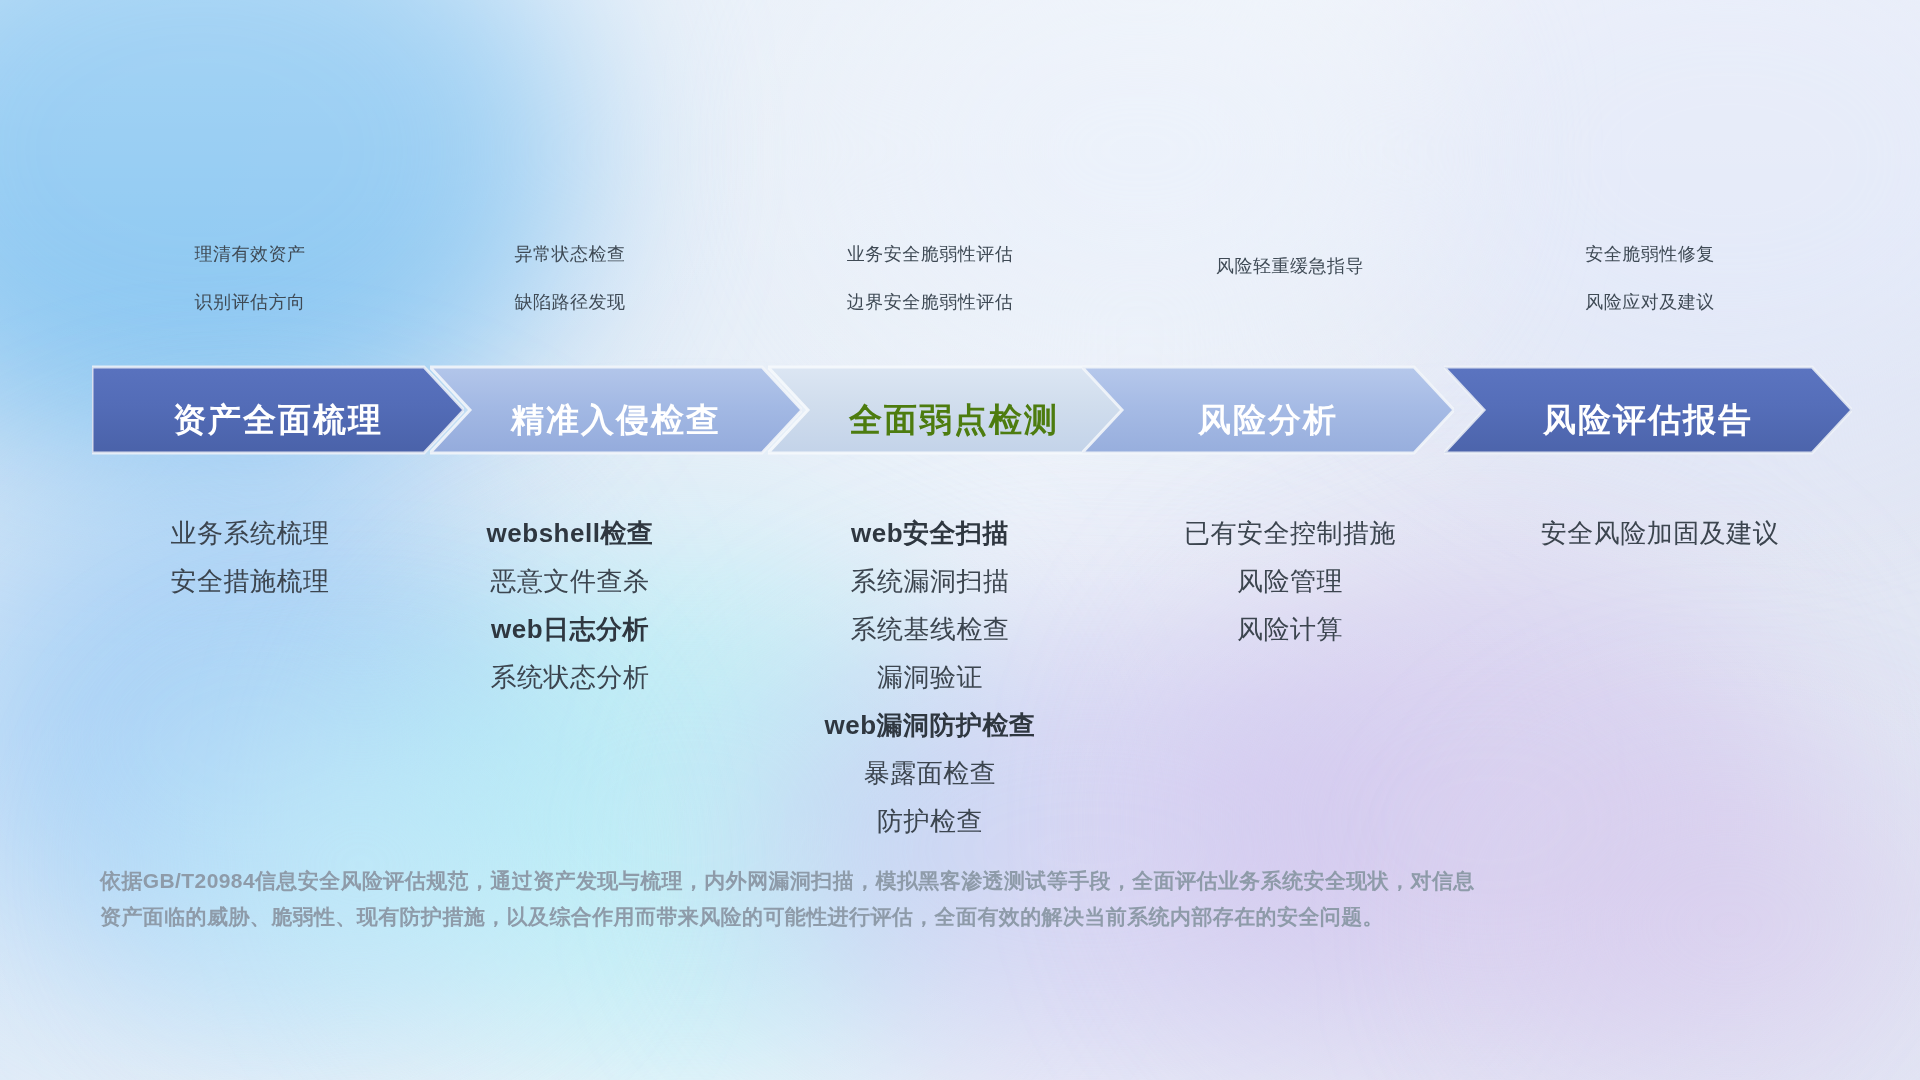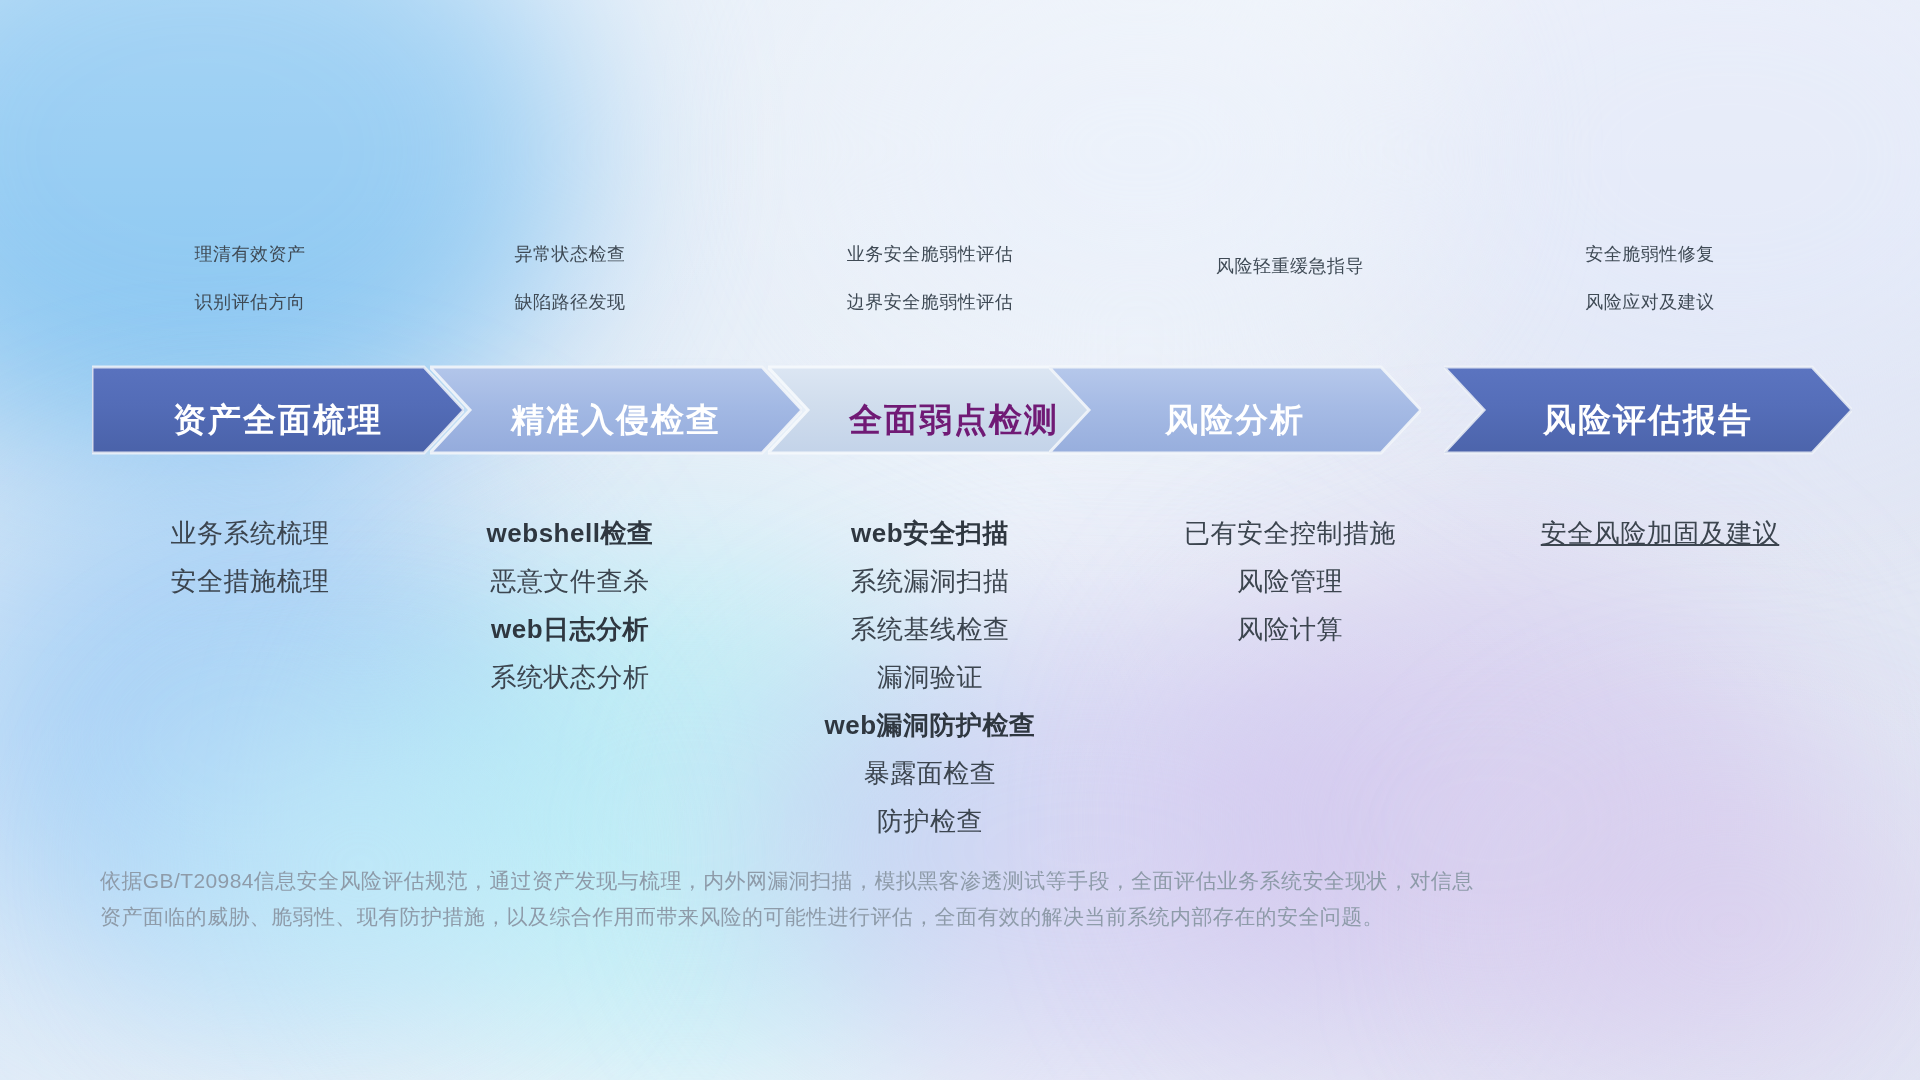--- a/index.html
+++ b/index.html
@@ -44,21 +44,21 @@
     position:absolute;top:0;height:90px;display:flex;align-items:center;justify-content:center;
     box-sizing:border-box;
   }
   .chev .lbl{
     position:relative;z-index:3;font-size:33px;font-weight:700;letter-spacing:2px;white-space:nowrap;margin-top:21px;
   }
   .chev svg{position:absolute;left:0;top:0;width:100%;height:100%;z-index:1;}
 
   
   #footer{position:absolute;left:100px;top:863px;width:1480px;
-    color:#8e9ba9;font-size:21px;line-height:36px;letter-spacing:.4px;}
+    color:#8e9ba9;font-size:21px;line-height:36px;letter-spacing:.4px;font-weight:bold;}
   #footer .line{display:block;}
 </style>
 </head>
 <body>
 
 <div id="bg">
   <div class="layer base"></div>
   <div class="blob b1"></div>
   <div class="blob b6"></div>
   <div class="blob b7"></div>
@@ -134,24 +134,24 @@
         <defs>
           <linearGradient id="gLight1" x1="0" y1="0" x2="0" y2="1">
             <stop offset="0%" stop-color="#dce6f3"></stop>
               <stop offset="45%" stop-color="#d0dded"></stop>
               <stop offset="100%" stop-color="#c3d3e9"></stop>
           </linearGradient>
         </defs>
         <path d="M0,2 L332,2 L372,45 L332,88 L0,88 L40,45 Z" fill="url(#gLight1)"></path>
         <path d="M0,2 L332,2 L372,45 L332,88 L0,88 L40,45 Z" fill="none" stroke="#f5f8fc" stroke-width="3" opacity=".9"></path>
       </svg>
-      <span class="lbl" style="color:#701a75;">全面弱点检测</span>
-    </div>
-
-    <div class="chev" style="left:957px;width:372px;">
+      <span class="lbl" style="color:#4d7c0f;">全面弱点检测</span>
+    </div>
+
+    <div class="chev" style="left:990px;width:372px;">
       <svg viewBox="0 0 372 90" preserveAspectRatio="none">
         <defs>
           <linearGradient id="gMid2" x1="0" y1="0" x2="0" y2="1">
             <stop offset="0%" stop-color="#b6c8eb"></stop>
               <stop offset="45%" stop-color="#a6bbe5"></stop>
               <stop offset="100%" stop-color="#97aedd"></stop>
           </linearGradient>
         </defs>
         <path d="M0,2 L332,2 L372,45 L332,88 L0,88 L40,45 Z" fill="url(#gMid2)"></path>
         <path d="M0,2 L332,2 L372,45 L332,88 L0,88 L40,45 Z" fill="none" stroke="#f2f5fa" stroke-width="3" opacity=".9"></path>
@@ -196,21 +196,21 @@
     <div>暴露面检查</div>
     <div>防护检查</div>
   </div>
 
   <div class="col-bot" style="left:1080px;top:509px;width:420px;">
     <div>已有安全控制措施</div>
     <div>风险管理</div>
     <div>风险计算</div>
   </div>
 
-  <div class="col-bot" style="left:1440px;top:509px;width:440px;text-decoration:underline;">
+  <div class="col-bot" style="left:1440px;top:509px;width:440px;">
     <div>安全风险加固及建议</div>
   </div>
 
   <div id="footer">
     <span class="line">依据GB/T20984信息安全风险评估规范，通过资产发现与梳理，内外网漏洞扫描，模拟黑客渗透测试等手段，全面评估业务系统安全现状，对信息</span>
     <span class="line">资产面临的威胁、脆弱性、现有防护措施，以及综合作用而带来风险的可能性进行评估，全面有效的解决当前系统内部存在的安全问题。</span>
   </div>
 
 </div>
 

